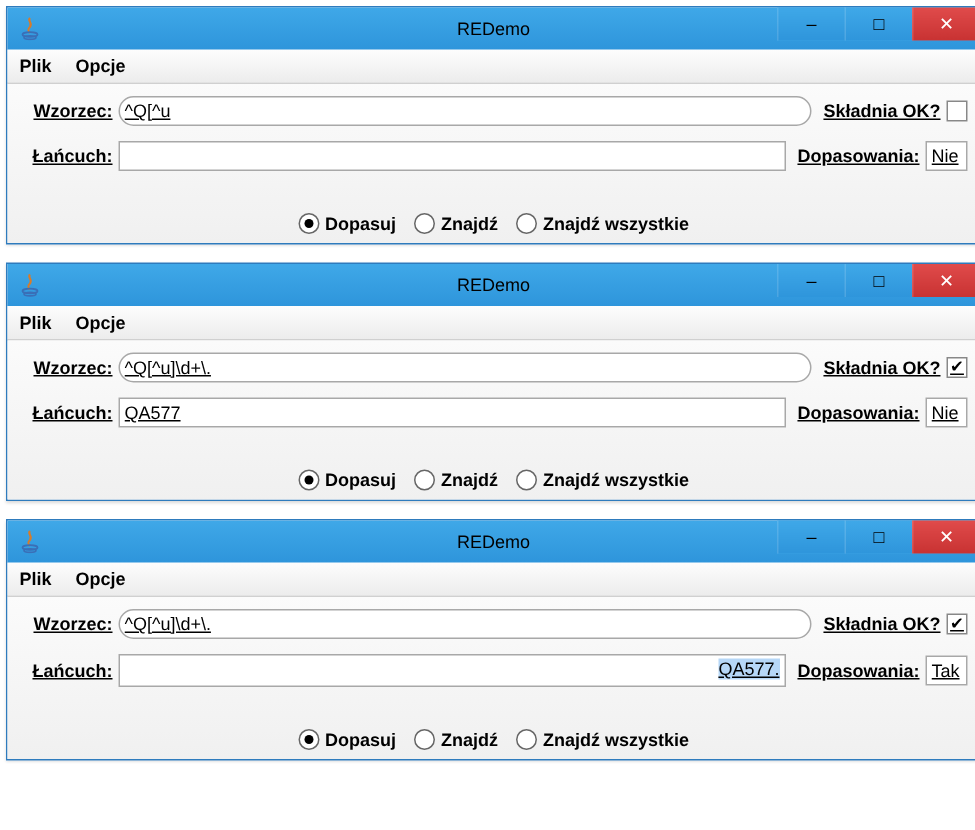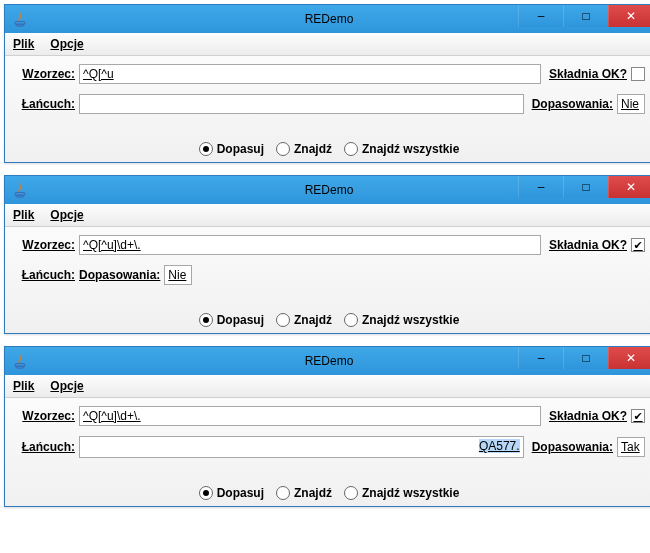--- a/index.html
+++ b/index.html
@@ -68,21 +68,21 @@
   }
   .menubar {
     background: linear-gradient(to bottom, #fdfdfd, #ececec);
     border-bottom: 1px solid #d0d0d0;
     padding: 3px 4px;
     display: flex;
     gap: 8px;
     font-size: 12px;
     font-weight: bold;
   }
-  .menubar span { padding: 1px 4px; text-decoration: underline; }
+  .menubar span { padding: 1px 4px; }
   .client {
     background: linear-gradient(to bottom, #fbfbfb, #f0f0f0);
     padding: 8px 8px 6px 8px;
   }
   .row {
     display: flex;
     align-items: center;
     margin-bottom: 10px;
     text-decoration: underline;
   }
@@ -94,21 +94,21 @@
   }
   input[type="text"] {
     border: 1px solid #a8a8a8;
     background: #fff;
     height: 20px;
     padding: 0 3px;
     font-family: Tahoma, Arial, sans-serif;
     font-size: 12px;
     box-sizing: border-box;
   }
-  .pattern-input { flex: 1; margin-right: 8px; }
+  .pattern-input { flex: 1; margin-right: 8px; border-radius: 10px; }
   .string-input { flex: 1; margin-right: 8px; }
   .check-lbl { font-weight: bold; white-space: nowrap; margin-right: 4px; }
   .checkbox {
     width: 14px;
     height: 14px;
     border: 1px solid #888;
     background: #fff;
     display: inline-flex;
     align-items: center;
     justify-content: center;
@@ -242,20 +242,21 @@
         <div class="row">
           <div class="lbl-left">Wzorzec:</div>
           <input type="text" class="pattern-input" value="^Q[^u]\d+\." style="">
           <span class="check-lbl">Składnia OK?</span>
           <span class="checkbox">
             <span>✔</span>
           </span>
         </div>
         <div class="row">
           <div class="lbl-left">Łańcuch:</div>
+          <input type="text" class="string-input" value="QA577" style="">
           <span class="match-lbl">Dopasowania:</span>
           <input type="text" class="match-out" readonly="" value="Nie" style="">
         </div>
         <div class="radios">
           <div class="radio-item">
             <span class="radio">
               <span class="dot"></span>
             </span>
             <span>Dopasuj</span>
           </div>

